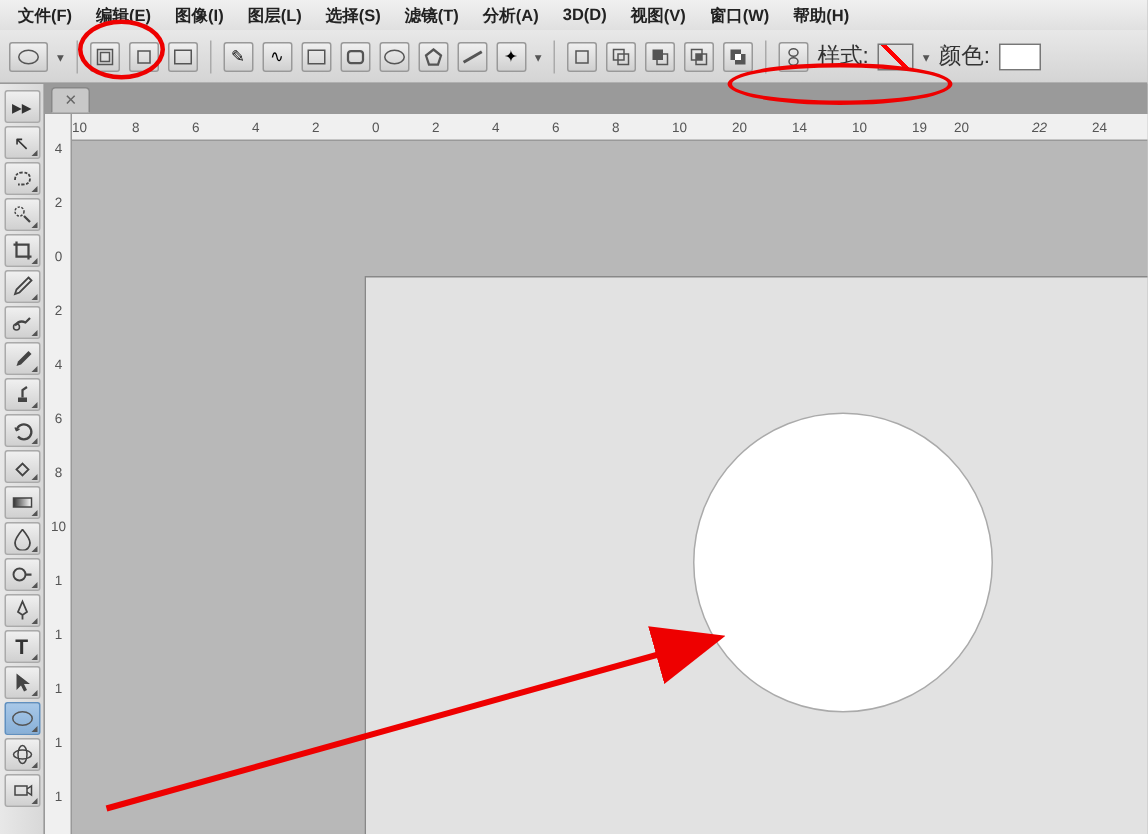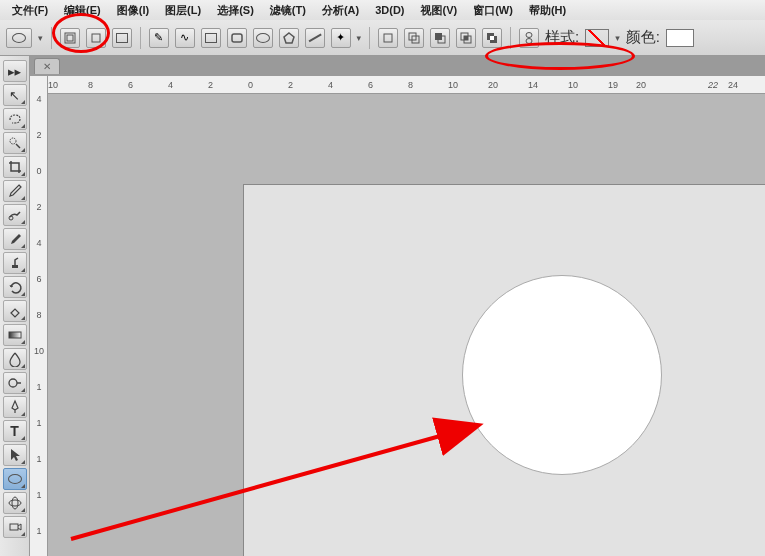--- a/index.html
+++ b/index.html
@@ -300,21 +300,21 @@
     <span class="ruler-tick" style="left: 240px;">2</span>
     <span class="ruler-tick" style="left: 280px;">4</span>
     <span class="ruler-tick" style="left: 320px;">6</span>
     <span class="ruler-tick" style="left: 360px;">8</span>
     <span class="ruler-tick" style="left: 400px;">10</span>
     <span class="ruler-tick" style="left: 440px;">20</span>
     <span class="ruler-tick" style="left: 480px;">14</span>
     <span class="ruler-tick" style="left: 520px;">10</span>
     <span class="ruler-tick" style="left: 560px;">19</span>
     <span class="ruler-tick" style="left: 588px;">20</span>
-    <span class="ruler-tick" style="left: 660px; font-style: italic;">22</span>
+    <span class="ruler-tick" style="left: 640px; font-style: italic;">22</span>
     <span class="ruler-tick" style="left: 680px;">24</span>
   </div>
 <div class="ruler-v">
     <span class="ruler-vtick" style="top: 18px;">4</span>
     <span class="ruler-vtick" style="top: 54px;">2</span>
     <span class="ruler-vtick" style="top: 90px;">0</span>
     <span class="ruler-vtick" style="top: 126px;">2</span>
     <span class="ruler-vtick" style="top: 162px;">4</span>
     <span class="ruler-vtick" style="top: 198px;">6</span>
     <span class="ruler-vtick" style="top: 234px;">8</span>

